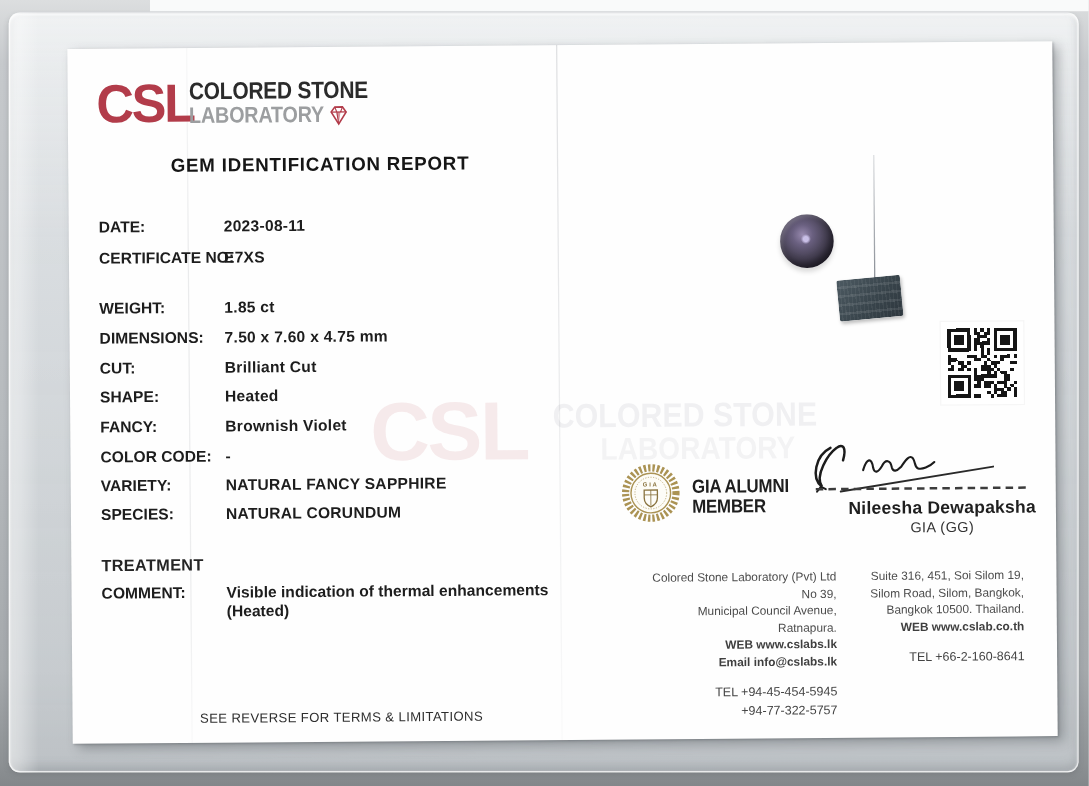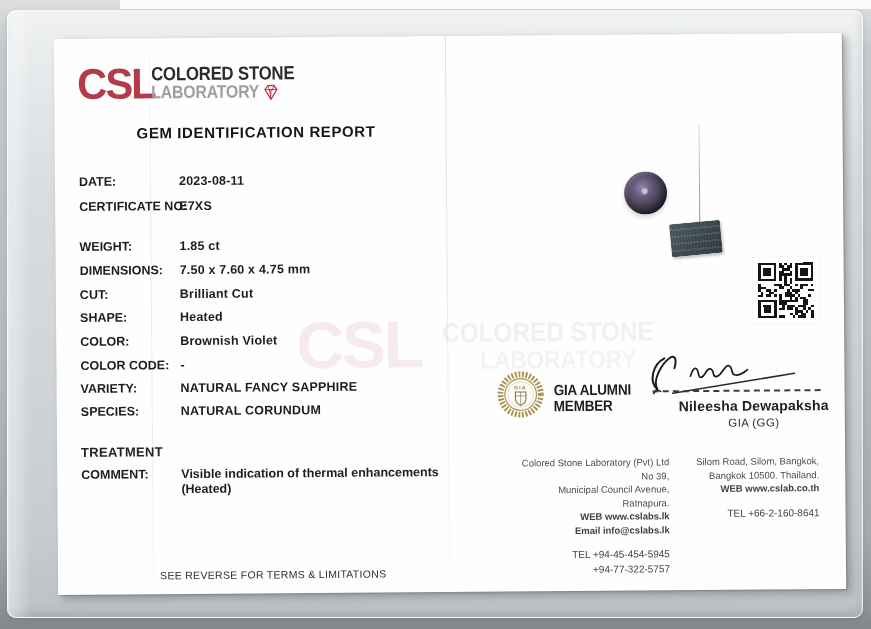--- a/index.html
+++ b/index.html
@@ -133,21 +133,21 @@
     </div>
 
     <div class="report-title">GEM IDENTIFICATION REPORT</div>
 
     <div class="frow" style="top:136px"><span class="lbl">DATE:</span><span class="fval">2023-08-11</span></div>
     <div class="frow" style="top:161px"><span class="lbl">CERTIFICATE NO:</span><span class="fval">E7XS</span></div>
     <div class="frow" style="top:201px"><span class="lbl">WEIGHT:</span><span class="fval">1.85 ct</span></div>
     <div class="frow" style="top:225px"><span class="lbl">DIMENSIONS:</span><span class="fval">7.50 x 7.60 x 4.75 mm</span></div>
     <div class="frow" style="top:249px"><span class="lbl">CUT:</span><span class="fval">Brilliant Cut</span></div>
     <div class="frow" style="top:272px"><span class="lbl">SHAPE:</span><span class="fval">Heated</span></div>
-    <div class="frow" style="top:296px"><span class="lbl">COLOR:</span><span class="fval">Brownish Violet</span></div>
+    <div class="frow" style="top:296px"><span class="lbl">FANCY:</span><span class="fval">Brownish Violet</span></div>
     <div class="frow" style="top:320px"><span class="lbl">COLOR CODE:</span><span class="fval">-</span></div>
     <div class="frow" style="top:343px"><span class="lbl">VARIETY:</span><span class="fval">NATURAL FANCY SAPPHIRE</span></div>
     <div class="frow" style="top:366px"><span class="lbl">SPECIES:</span><span class="fval">NATURAL CORUNDUM</span></div>
 
     <div class="treatment-heading">TREATMENT</div>
     <div class="comment-row">
       <span class="lbl">COMMENT:</span>
       <div class="comment-lines">
         <div>Visible indication of thermal enhancements</div>
         <div>(Heated)</div>
@@ -416,20 +416,21 @@
       <div>Municipal Council Avenue,</div>
       <div>Ratnapura.</div>
       <div class="em">WEB www.cslabs.lk</div>
       <div class="em">Email info@cslabs.lk</div>
       <div class="tels">
         <div>TEL +94-45-454-5945</div>
         <div>+94-77-322-5757</div>
       </div>
     </div>
     <div class="addr addr-th">
+      <div>Suite 316, 451, Soi Silom 19,</div>
       <div>Silom Road, Silom, Bangkok,</div>
       <div>Bangkok 10500. Thailand.</div>
       <div class="em">WEB www.cslab.co.th</div>
       <div class="tels">
         <div>TEL +66-2-160-8641</div>
       </div>
     </div>
   </div>
 </div>
 

